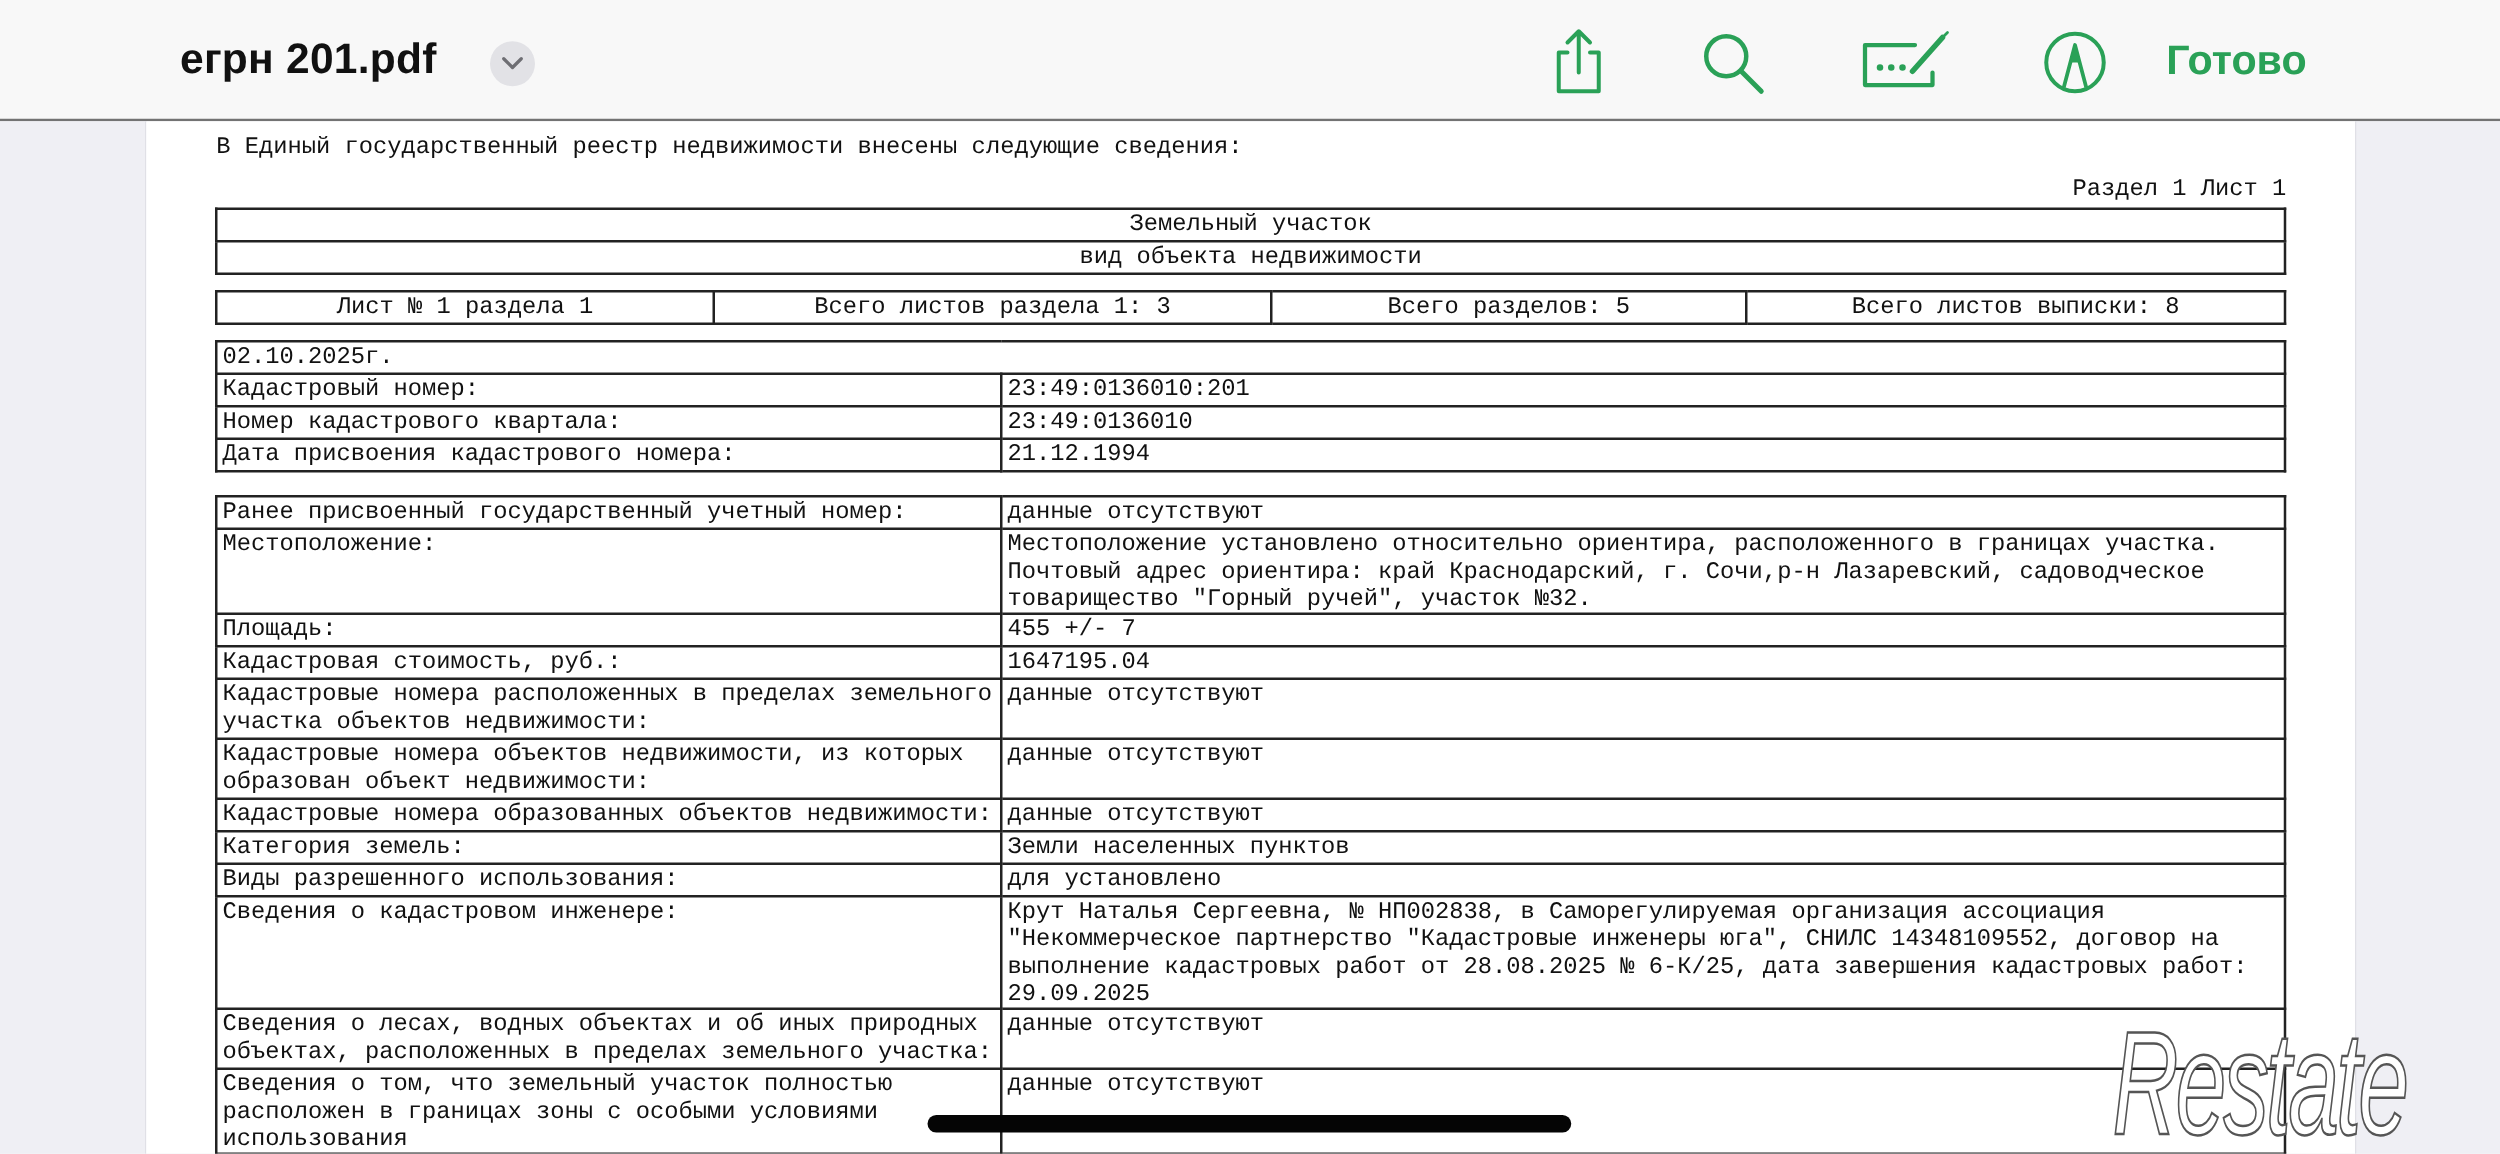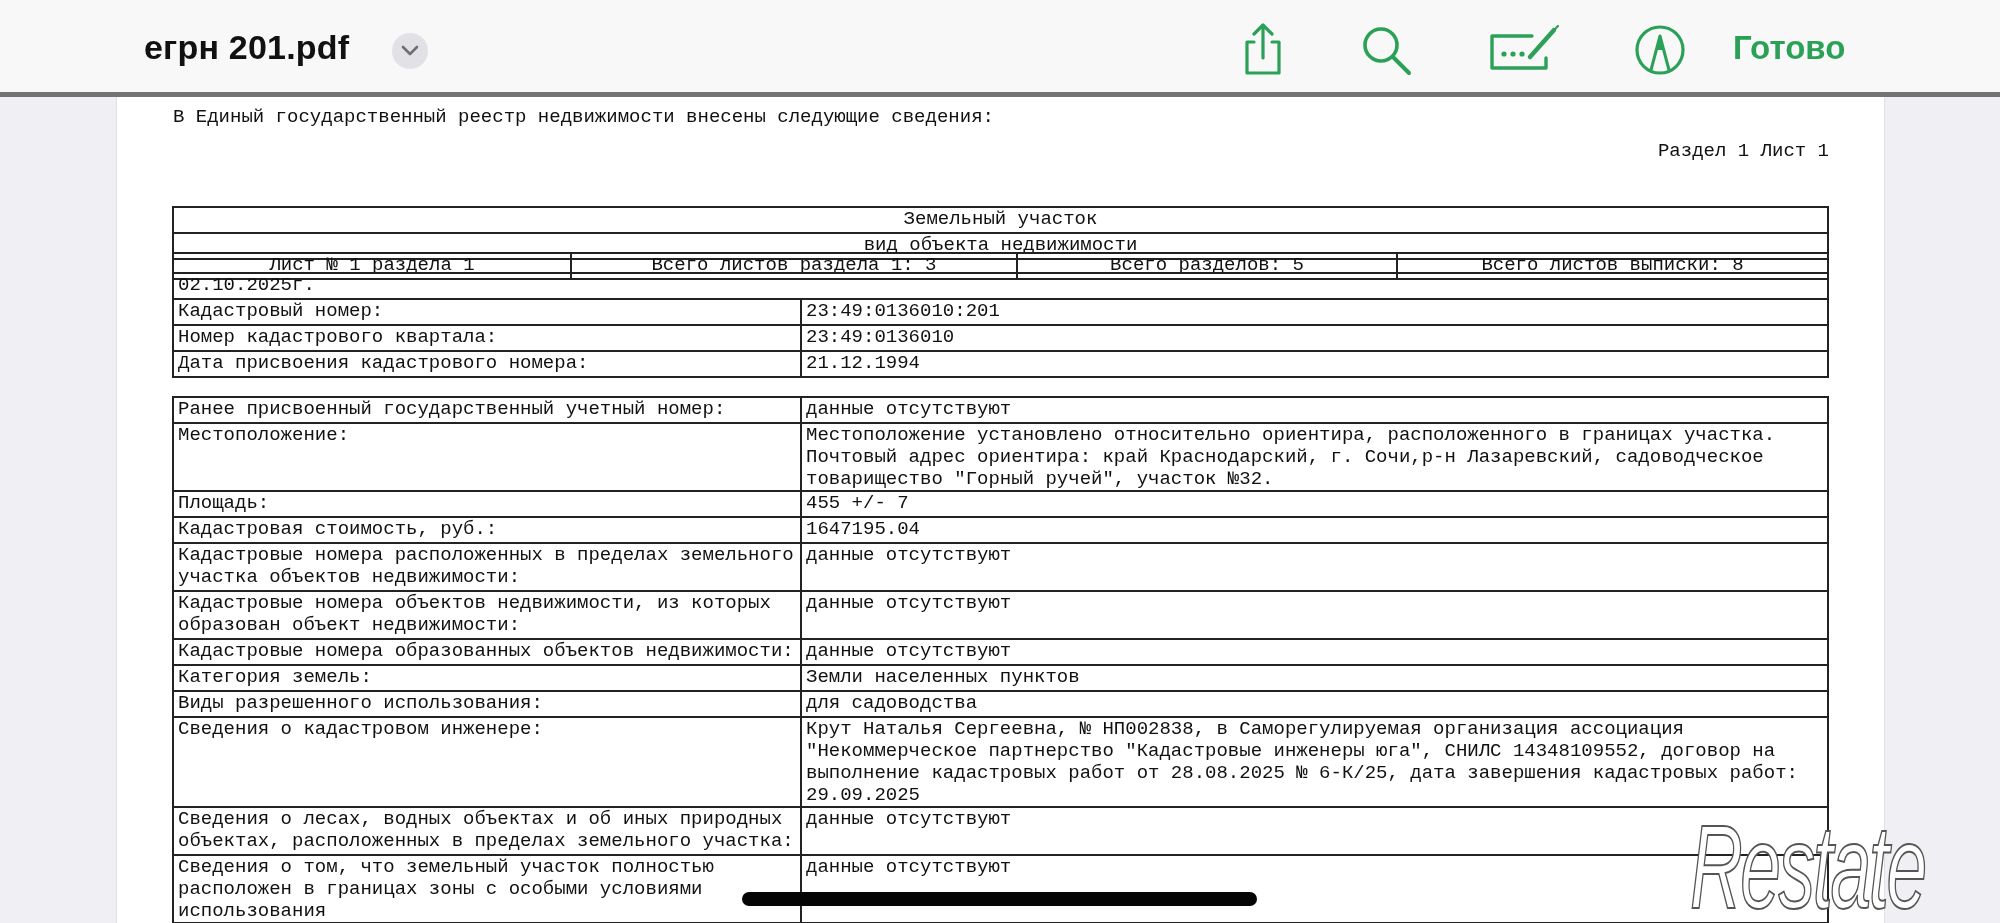--- a/index.html
+++ b/index.html
@@ -3,21 +3,21 @@
 <meta charset="utf-8">
 <style>
   html, body { margin:0; padding:0; }
   body {
     width:2000px; height:923px; overflow:hidden; position:relative;
     background:#efeff4;
     font-family:"Liberation Sans", sans-serif;
   }
   .toolbar {
     position:absolute; left:0; top:0; width:2000px; height:97px;
-    background:#f8f8f8; border-bottom:5px solid #737373; box-sizing:border-box;text-decoration:underline;
+    background:#f8f8f8; border-bottom:2px solid #737373; box-sizing:border-box;text-decoration:underline;
   }
   .doc-title {
     position:absolute; left:144px; top:26px;
     font-family:"Liberation Sans", sans-serif; font-size:34px; font-weight:bold;
     color:#111; letter-spacing:0.2px; line-height:42px;
   }
   .title-chevron {
     position:absolute; left:392px; top:33px; width:36px; height:36px; border-radius:50%;
     background:#e2e2e6; display:flex; align-items:center; justify-content:center;
   }
@@ -90,32 +90,32 @@
   <div class="done-btn">Готово</div>
 </div>
 
 <div class="side-left"></div>
 <div class="side-right"></div>
 
 <div class="page">
   <div class="intro">В Единый государственный реестр недвижимости внесены следующие сведения:</div>
   <div class="section-label">Раздел 1 Лист 1</div>
 
-  <table class="t" style="top:69px;margin-top:40px;">
+  <table class="t" style="top:69px;">
     <tbody>
         <tr>
           <td class="center" style="height:24px;">Земельный участок</td>
         </tr>
     <tr>
           <td class="center" style="height:24px;">вид объекта недвижимости</td>
         </tr>
   </tbody>
     </table>
 
-  <table class="t" style="top:135px;margin-top:20px;">
+  <table class="t" style="top:135px;">
     <tbody>
         <tr>
       <td class="center" style="width:388px; height:24px;">Лист № 1 раздела 1</td>
       <td class="center" style="width:436px;">Всего листов раздела 1: 3</td>
       <td class="center" style="width:370px;">Всего разделов: 5</td>
       <td class="center">Всего листов выписки: 8</td>
     </tr>
   </tbody>
     </table>
 
@@ -168,21 +168,21 @@
     <tr>
       <td class="c-left" style="height:24px;">Кадастровые номера образованных объектов недвижимости:</td>
       <td>данные отсутствуют</td>
     </tr>
     <tr>
       <td class="c-left" style="height:24px;">Категория земель:</td>
       <td>Земли населенных пунктов</td>
     </tr>
     <tr>
       <td class="c-left" style="height:24px;">Виды разрешенного использования:</td>
-      <td>для садоводства</td>
+      <td>для установлено</td>
     </tr>
     <tr>
       <td class="c-left" style="height:66px;">Сведения о кадастровом инженере:</td>
       <td>Крут Наталья Сергеевна, № НП002838, в Саморегулируемая организация ассоциация "Некоммерческое партнерство "Кадастровые инженеры юга", СНИЛС 14348109552, договор на выполнение кадастровых работ от 28.08.2025 № 6-К/25, дата завершения кадастровых работ: 29.09.2025</td>
     </tr>
     <tr>
       <td class="c-left" style="height:46px;">Сведения о лесах, водных объектах и об иных природных объектах, расположенных в пределах земельного участка:</td>
       <td>данные отсутствуют</td>
     </tr>
     <tr>

